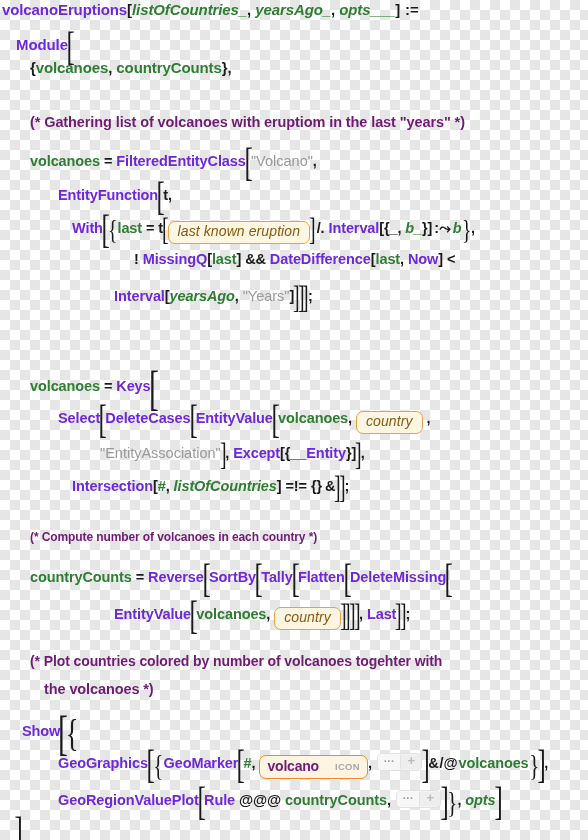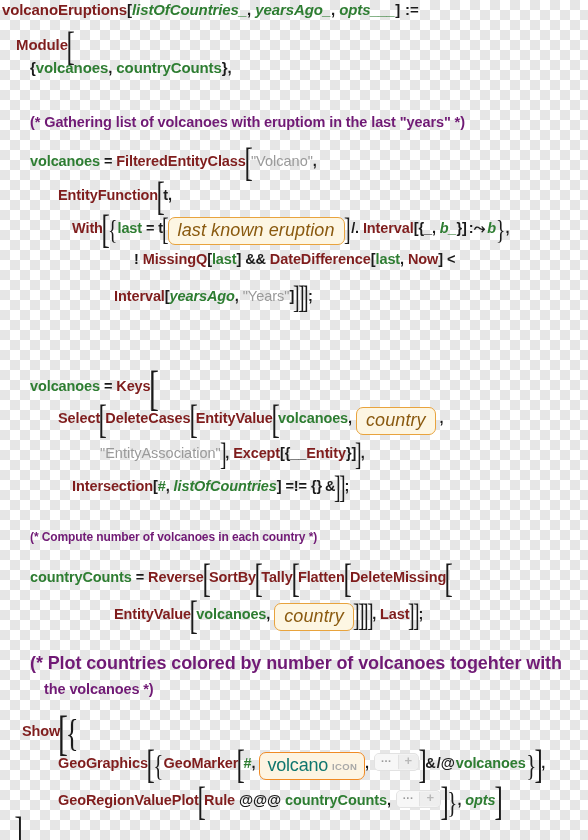--- a/index.html
+++ b/index.html
@@ -41,21 +41,21 @@
   }
 
   
   .sym      { color: #2e7d32; font-weight: 700; }          
   .pat      { color: #2e7d32; font-weight: 700; font-style: italic; }  
   .slot     { color: #2e7d32; font-weight: 700; }          
   .comment  { color: #701a75; font-weight: 700; }          
   .str      { color: #9a9a9a; font-weight: 400;
               font-family: "Liberation Sans", sans-serif; letter-spacing: 0; }
   .op       { color: #1a1a1a; font-weight: 700; }
-  .builtin  { color: #7f1d1d; font-weight: 700; }
+  .builtin  { color: #6d28d9; font-weight: 700; }
 
   
   .br {
     display: inline-block;
     font-weight: 400;
     color: #1a1a1a;
     transform: scaleX(0.62);
     transform-origin: center;
     font-family: "Liberation Serif", serif;
   }
@@ -72,50 +72,50 @@
 
   
   .entitybox {
     display: inline-block;
     background: #fdf6e3;
     border: 1.3px solid #e8a33d;
     border-radius: 7px;
     color: #8a5a10;
     font-style: italic;
     font-weight: 400;
-    font-size: 18px;
+    font-size: 14px;
     padding: 1px 9px 2px 9px;
     line-height: 1.25;
     vertical-align: -3px;
     letter-spacing: 0.1px;
     text-align: right;
   }
 
   
   .iconbox {
     display: inline-block;
     background: #fdf4e2;
     border: 1.6px solid #f08a24;
     border-radius: 7px;
     padding: 1px 7px 2px 7px;
     line-height: 1.25;
     vertical-align: -3px;
   }
   .iconbox .iname {
-    color: #0f766e;
-    font-weight: 400;
-    font-size: 18px;
+    color: #701a75;
+    font-weight: 700;
+    font-size: 14px;
     letter-spacing: -0.2px;
   }
   .iconbox .ilabel {
     color: #a8a8a8;
     font-weight: 700;
     font-size: 9.5px;
     letter-spacing: 0.3px;
-    margin-left: 4px;
+    margin-left: 16px;
     vertical-align: 1px;
   }
 
   
   .ellipsisbtn {
     display: inline-block;
     vertical-align: -3px;
     border-radius: 5px;
     overflow: hidden;
     background: #f3f3f3;
@@ -196,21 +196,21 @@
   <div class="line comment" style="position:absolute; left:30px; top:531px; font-size:12px;">(* Compute number of volcanoes in each country *)</div>
 
   <div class="line" style="position:absolute; left:30px; top:559px;">
     <span class="sym">countryCounts</span><span class="op">&nbsp;=&nbsp;</span><span class="builtin">Reverse</span><span class="br br3">[</span><span class="builtin">SortBy</span><span class="br br3">[</span><span class="builtin">Tally</span><span class="br br3">[</span><span class="builtin">Flatten</span><span class="br br3">[</span><span class="builtin">DeleteMissing</span><span class="br br3">[</span>
   </div>
 
   <div class="line" style="position:absolute; left:114px; top:596px;">
     <span class="builtin">EntityValue</span><span class="br br3">[</span><span class="sym">volcanoes</span><span class="op">,&nbsp;</span><span class="entitybox">country</span><span class="br br2">]</span><span class="br br2">]</span><span class="br br2">]</span><span class="br br2">]</span><span class="op">,&nbsp;</span><span class="builtin">Last</span><span class="br br2">]</span><span class="br br2">]</span><span class="op">;</span>
   </div>
 
-  <div class="line comment" style="position:absolute; left:30px; top:654px; font-size:18px;">(* Plot countries colored by number of volcanoes togehter with</div>
+  <div class="line comment" style="position:absolute; left:30px; top:654px; font-size:14px;">(* Plot countries colored by number of volcanoes togehter with</div>
   <div class="line comment" style="position:absolute; left:44px; top:682px; font-size:14.5px;">the volcanoes *)</div>
 
   <div class="line" style="position:absolute; left:22px; top:709px;">
     <span class="builtin">Show</span><span class="br br4">[</span><span class="brc" style="font-size:38px; vertical-align:-10px; margin:0 -3px;">{</span>
   </div>
 
   <div class="line" style="position:absolute; left:58px; top:745px;">
     <span class="builtin">GeoGraphics</span><span class="br br3">[</span><span class="brc" style="font-size:30px; vertical-align:-7px; margin:0 -2px;">{</span><span class="builtin">GeoMarker</span><span class="br br3">[</span><span class="slot">#</span><span class="op">,&nbsp;</span><span class="iconbox"><span class="iname">volcano</span><span class="ilabel">ICON</span></span><span class="op">,&nbsp;</span><span class="ellipsisbtn"><span class="seg dots">···</span><span class="seg plus">+</span></span><span class="br br3">]</span><span class="op amp">&amp;</span><span class="op" style="margin:0 1px;">/@</span><span class="sym">volcanoes</span><span class="brc" style="font-size:30px; vertical-align:-7px; margin:0 -2px;">}</span><span class="br br3">]</span><span class="op">,</span>
   </div>
 

